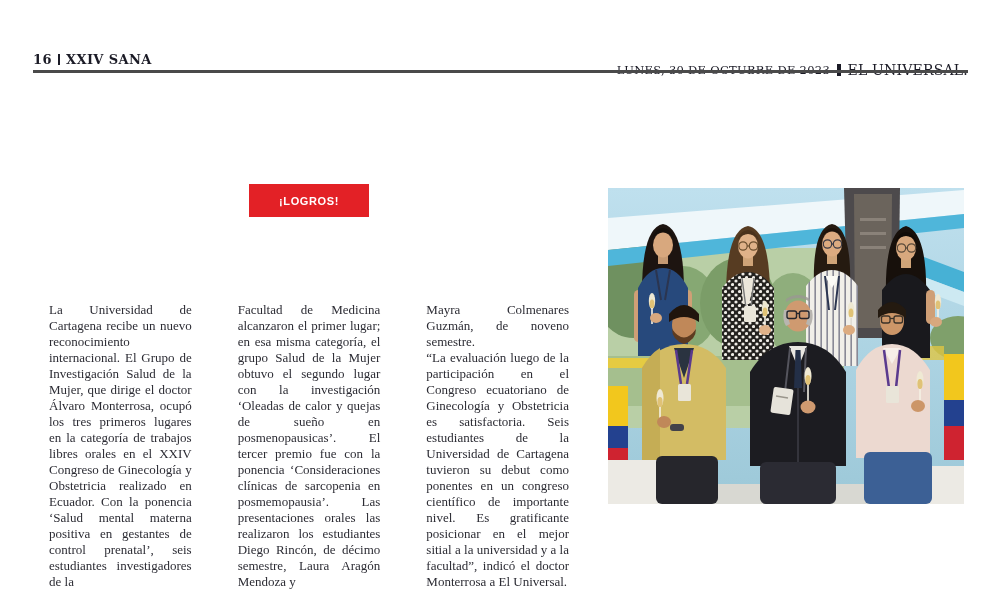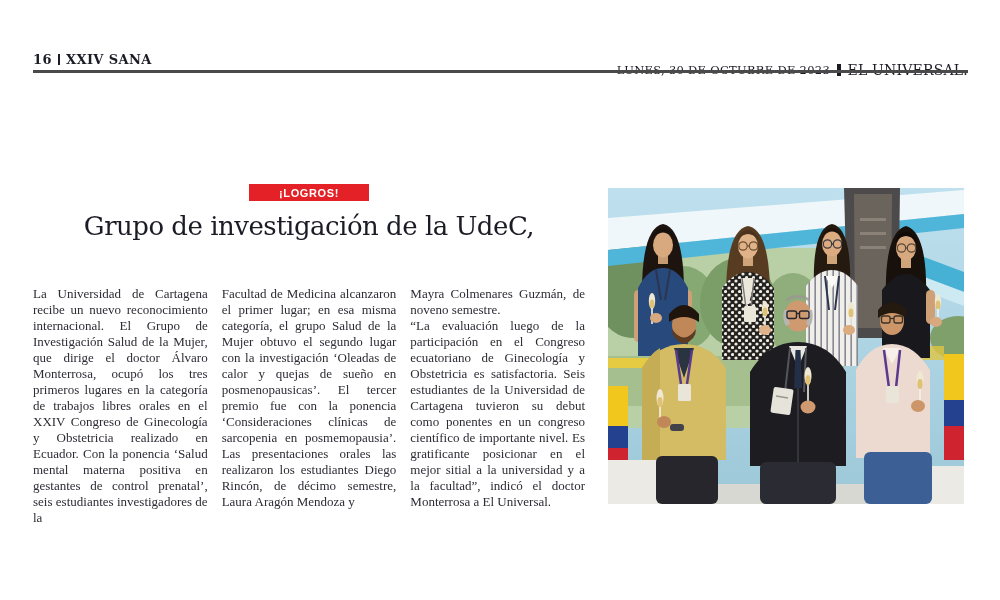--- a/index.html
+++ b/index.html
@@ -16,35 +16,35 @@
     position:absolute;right:32px;top:62px;display:flex;align-items:center;gap:7px;
     font-family:"DejaVu Serif", serif;font-size:11.5px;letter-spacing:.3px;color:var(--ink,#1b1b26);text-align:center;
   }
   .masthead-right .brand{font-weight:400;font-size:14px;letter-spacing:.2px;}
   .vbar{width:2px;height:11px;background:var(--ink,#1b1b26);}
   .vbar.thick{width:3.5px;height:12px;}
   .rule{position:absolute;left:33px;right:32px;top:70px;height:3px;background:var(--rule,#4a4a4a);}
 
   .kicker-row{position:absolute;left:33px;top:184px;width:552px;display:flex;justify-content:center;}
   .kicker{
-    width:120px;height:17px;background:var(--accent-red,#e32126);color:#fff;
+    width:120px;height:33px;background:var(--accent-red,#e32126);color:#fff;
     font-family:"Liberation Sans", sans-serif;font-weight:700;font-size:11px;
     display:flex;align-items:center;justify-content:center;letter-spacing:.6px;
   }
   .headline{
     position:absolute;left:33px;top:213px;width:552px;margin:0;text-align:center;
     font-family:"DejaVu Serif", serif;font-weight:400;font-size:26px;line-height:27px;
     letter-spacing:-.5px;color:var(--ink,#1b1b26);
   }
   .columns{
     position:absolute;left:33px;top:286px;width:552px;
     display:grid;grid-template-columns:1fr 1fr 1fr;column-gap:14px;
   }
   .col{
-    margin:0;font-size:13px;line-height:16px;text-align:justify;
+    margin:16px;font-size:13px;line-height:16px;text-align:justify;
     white-space:pre-line;color:#2c2c34;
   }
   .photo{
     position:absolute;left:608px;top:188px;width:356px;height:316px;margin:0;overflow:hidden;
   }
   .photo svg{display:block;}
 </style>
 </head>
 <body>
 
@@ -62,21 +62,21 @@
     <span class="brand">EL UNIVERSAL.</span>
   </div>
 
   <div class="rule"></div>
 
   <div class="kicker-row">
     <span class="kicker">¡LOGROS!</span>
   </div>
 
   <h1 class="headline">
-    <span>Grupo de investigación de la UdeC,</span><br>
+    <br>
   </h1>
 
   <div class="columns">
     <p class="col">La Universidad de Cartagena recibe un nuevo reconocimiento internacional. El Grupo de Investigación Salud de la Mujer, que dirige el doctor Álvaro Monterrosa, ocupó los tres primeros lugares en la categoría de trabajos libres orales en el XXIV Congreso de Ginecología y Obstetricia realizado en Ecuador. Con la ponencia ‘Salud mental materna positiva en gestantes de control prenatal’, seis estudiantes investigadores de la</p>
     <p class="col">Facultad de Medicina alcanzaron el primer lugar; en esa misma categoría, el grupo Salud de la Mujer obtuvo el segundo lugar con la investigación ‘Oleadas de calor y quejas de sueño en posmenopausicas’. El tercer premio fue con la ponencia ‘Consideraciones clínicas de sarcopenia en posmemopausia’. Las presentaciones orales las realizaron los estudiantes Diego Rincón, de décimo semestre, Laura Aragón Mendoza y</p>
     <p class="col">Mayra Colmenares Guzmán, de noveno semestre.
 “La evaluación luego de la participación en el Congreso ecuatoriano de Ginecología y Obstetricia es satisfactoria. Seis estudiantes de la Universidad de Cartagena tuvieron su debut como ponentes en un congreso científico de importante nivel. Es gratificante posicionar en el mejor sitial a la universidad y a la facultad”, indicó el doctor Monterrosa a El Universal.</p>
   </div>
 
   <figure class="photo">

